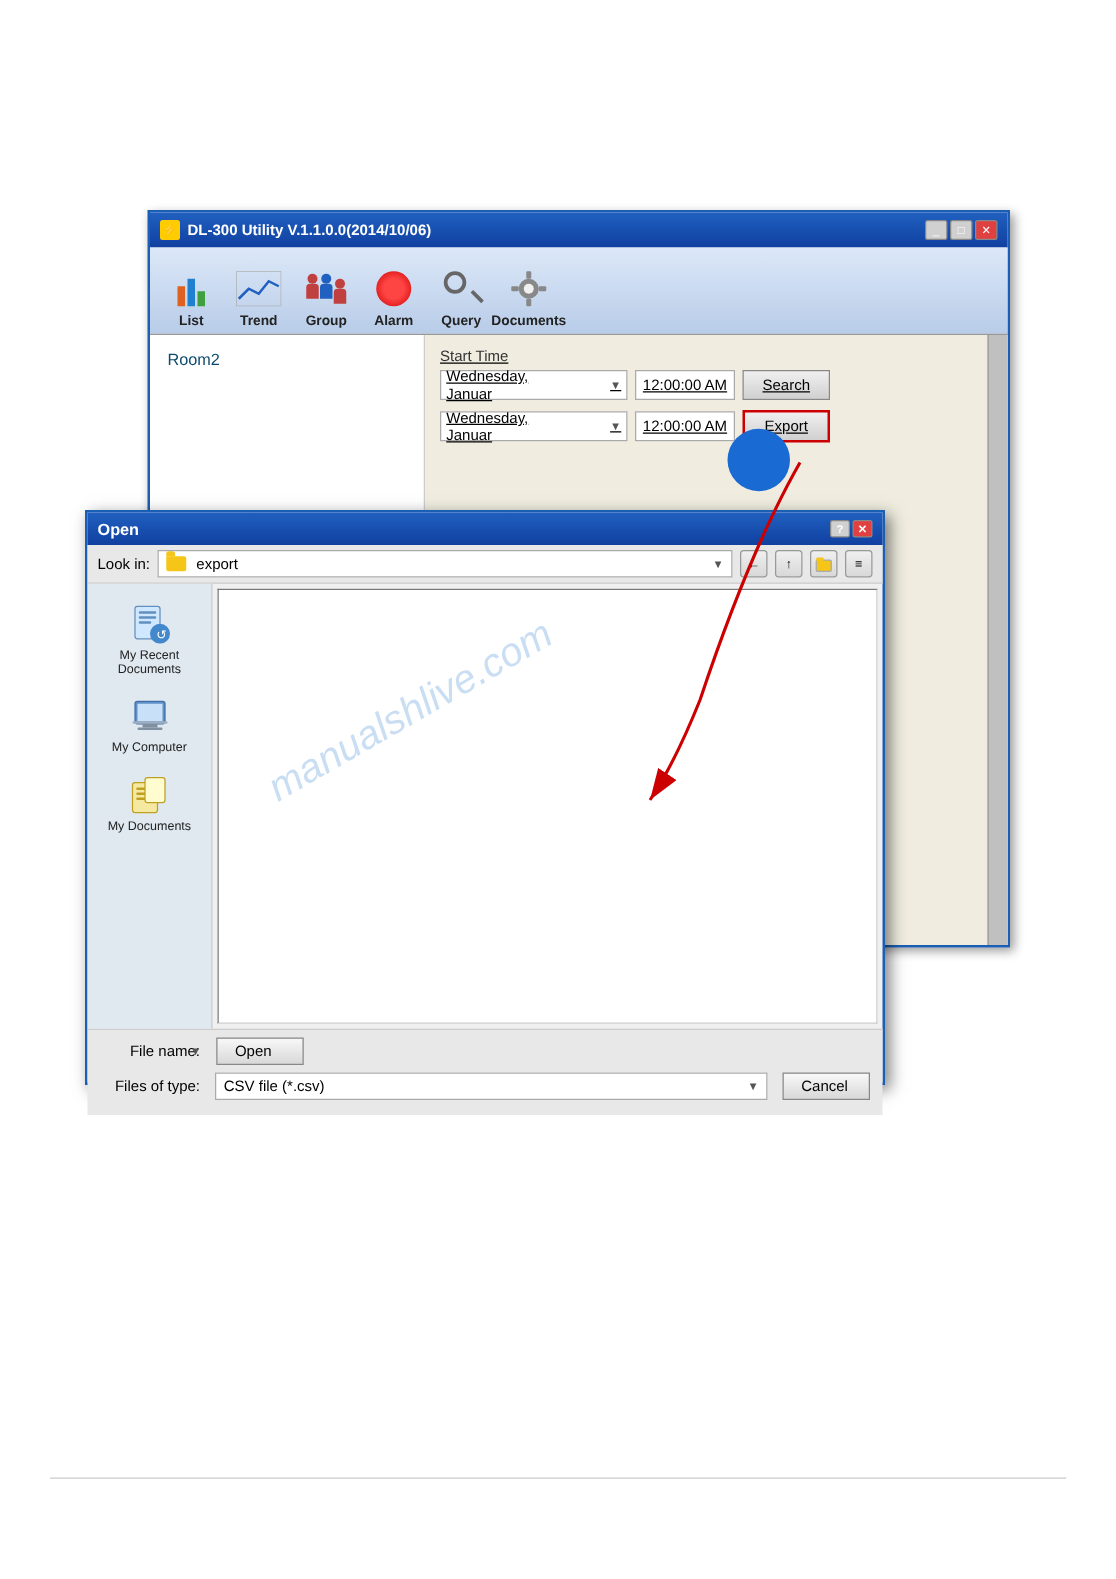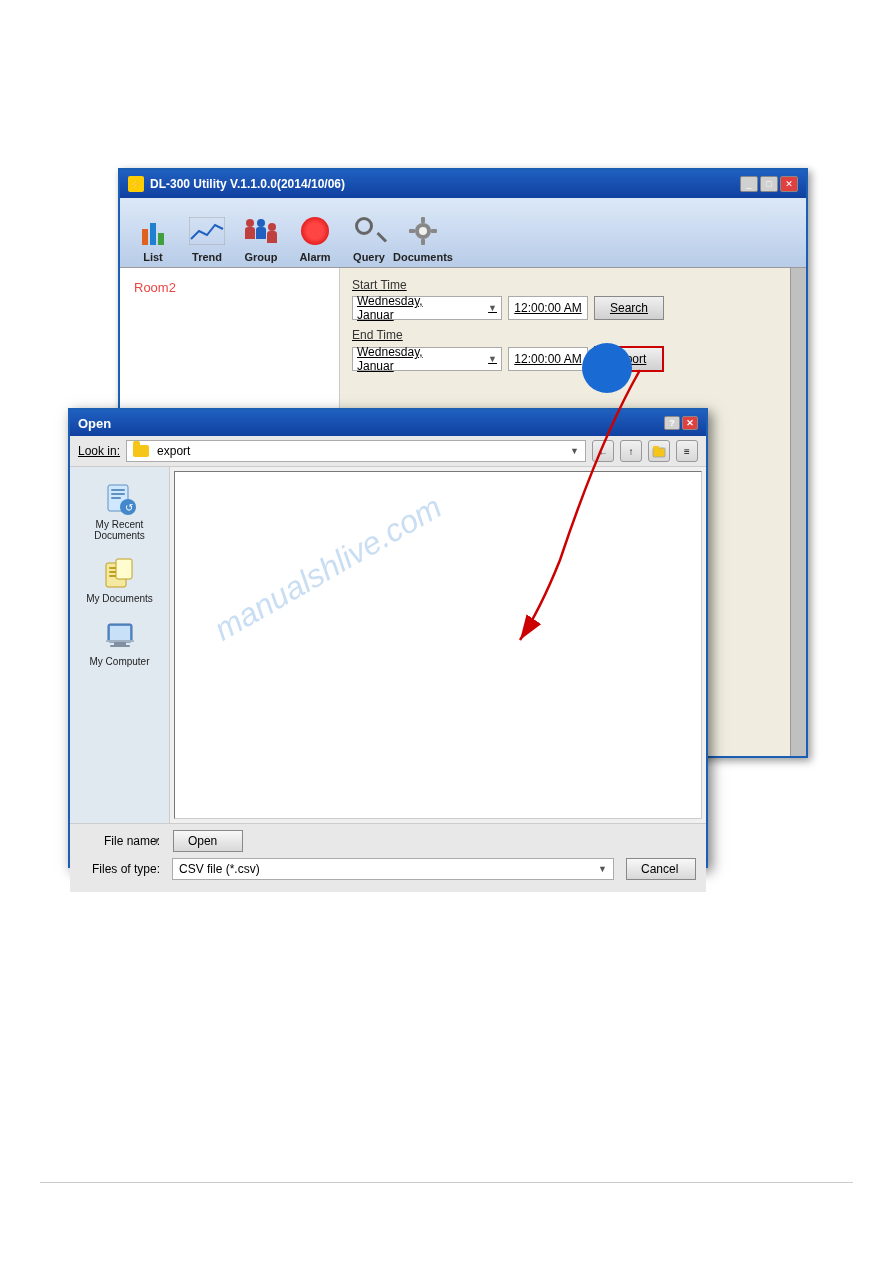--- a/index.html
+++ b/index.html
@@ -181,21 +181,21 @@
     .app-left-panel {
       width: 220px;
       border-right: 1px solid #ccc;
       padding: 8px;
       background: white;
     }
 
     .room-item {
       padding: 4px 6px;
       font-size: 13px;
-      color: #ef4444;
+      color: #0c4a6e;
     }
 
     .app-right-panel {
       flex: 1;
       padding: 10px 12px;
       background: #f0ede0;
     }
 
     .time-section {
       margin-bottom: 8px;
@@ -313,21 +313,20 @@
       border-bottom: 1px solid #ccc;
       padding: 4px 8px;
       display: flex;
       align-items: center;
       gap: 6px;
     }
 
     .look-in-label {
       font-size: 12px;
       white-space: nowrap;
-      text-decoration: underline;
     }
 
     .look-in-select {
       background: white;
       border: 1px solid #aaa;
       padding: 2px 6px;
       font-size: 12px;
       height: 22px;
       flex: 1;
       display: flex;
@@ -613,21 +612,20 @@
             <span>Wednesday, Januar</span>
             <span class="drop-arrow">▼</span>
           </div>
           <div class="time-spinner">
             <span>12:00:00 AM</span>
           </div>
           <div class="action-btn">Search</div>
         </div>
       </div>
       <div class="time-section">
-        <div class="time-label">End Time</div>
         <div class="time-row">
           <div class="time-select">
             <span>Wednesday, Januar</span>
             <span class="drop-arrow">▼</span>
           </div>
           <div class="time-spinner">
             <span>12:00:00 AM</span>
           </div>
           <div class="action-btn export-btn">Export</div>
         </div>
@@ -693,43 +691,43 @@
             <text x="21" y="28" font-size="10" fill="white">↺</text>
           </svg>
         </div>
         <span style="font-size:10px;">My Recent<br>Documents</span>
       </div>
 
 
       <div class="place-item">
         <div class="place-icon">
           <svg width="32" height="32">
+            <rect x="4" y="4" width="24" height="18" rx="2" fill="#6090c8" stroke="#4070a8" stroke-width="1"></rect>
+            <rect x="6" y="6" width="20" height="14" fill="#c8e0f8"></rect>
+            <rect x="10" y="22" width="12" height="3" fill="#8090a0"></rect>
+            <rect x="6" y="25" width="20" height="2" rx="1" fill="#8090a0"></rect>
+            <rect x="2" y="20" width="28" height="2" rx="1" fill="#a0b0c0"></rect>
+          </svg>
+        </div>
+        <span style="font-size:10px;">My Computer</span>
+      </div>
+
+      <div class="place-item">
+        <div class="place-icon">
+          <svg width="32" height="32">
             <rect x="2" y="6" width="20" height="24" rx="2" fill="#f5e8a0" stroke="#c0a020" stroke-width="1"></rect>
             <rect x="5" y="10" width="14" height="2" rx="1" fill="#c0a020"></rect>
             <rect x="5" y="14" width="14" height="2" rx="1" fill="#c0a020"></rect>
             <rect x="5" y="18" width="10" height="2" rx="1" fill="#c0a020"></rect>
             <rect x="12" y="2" width="16" height="20" rx="2" fill="#fffcd0" stroke="#c0a020" stroke-width="1"></rect>
           </svg>
         </div>
         <span style="font-size:10px;">My Documents</span>
       </div>
 
-      <div class="place-item">
-        <div class="place-icon">
-          <svg width="32" height="32">
-            <rect x="4" y="4" width="24" height="18" rx="2" fill="#6090c8" stroke="#4070a8" stroke-width="1"></rect>
-            <rect x="6" y="6" width="20" height="14" fill="#c8e0f8"></rect>
-            <rect x="10" y="22" width="12" height="3" fill="#8090a0"></rect>
-            <rect x="6" y="25" width="20" height="2" rx="1" fill="#8090a0"></rect>
-            <rect x="2" y="20" width="28" height="2" rx="1" fill="#a0b0c0"></rect>
-          </svg>
-        </div>
-        <span style="font-size:10px;">My Computer</span>
-      </div>
-
     </div>
 
     <div class="dialog-file-area">
       
     </div>
   </div>
 
   <div class="dialog-bottom">
     <div class="dialog-row">
       <span class="dialog-field-label">File name:</span>

